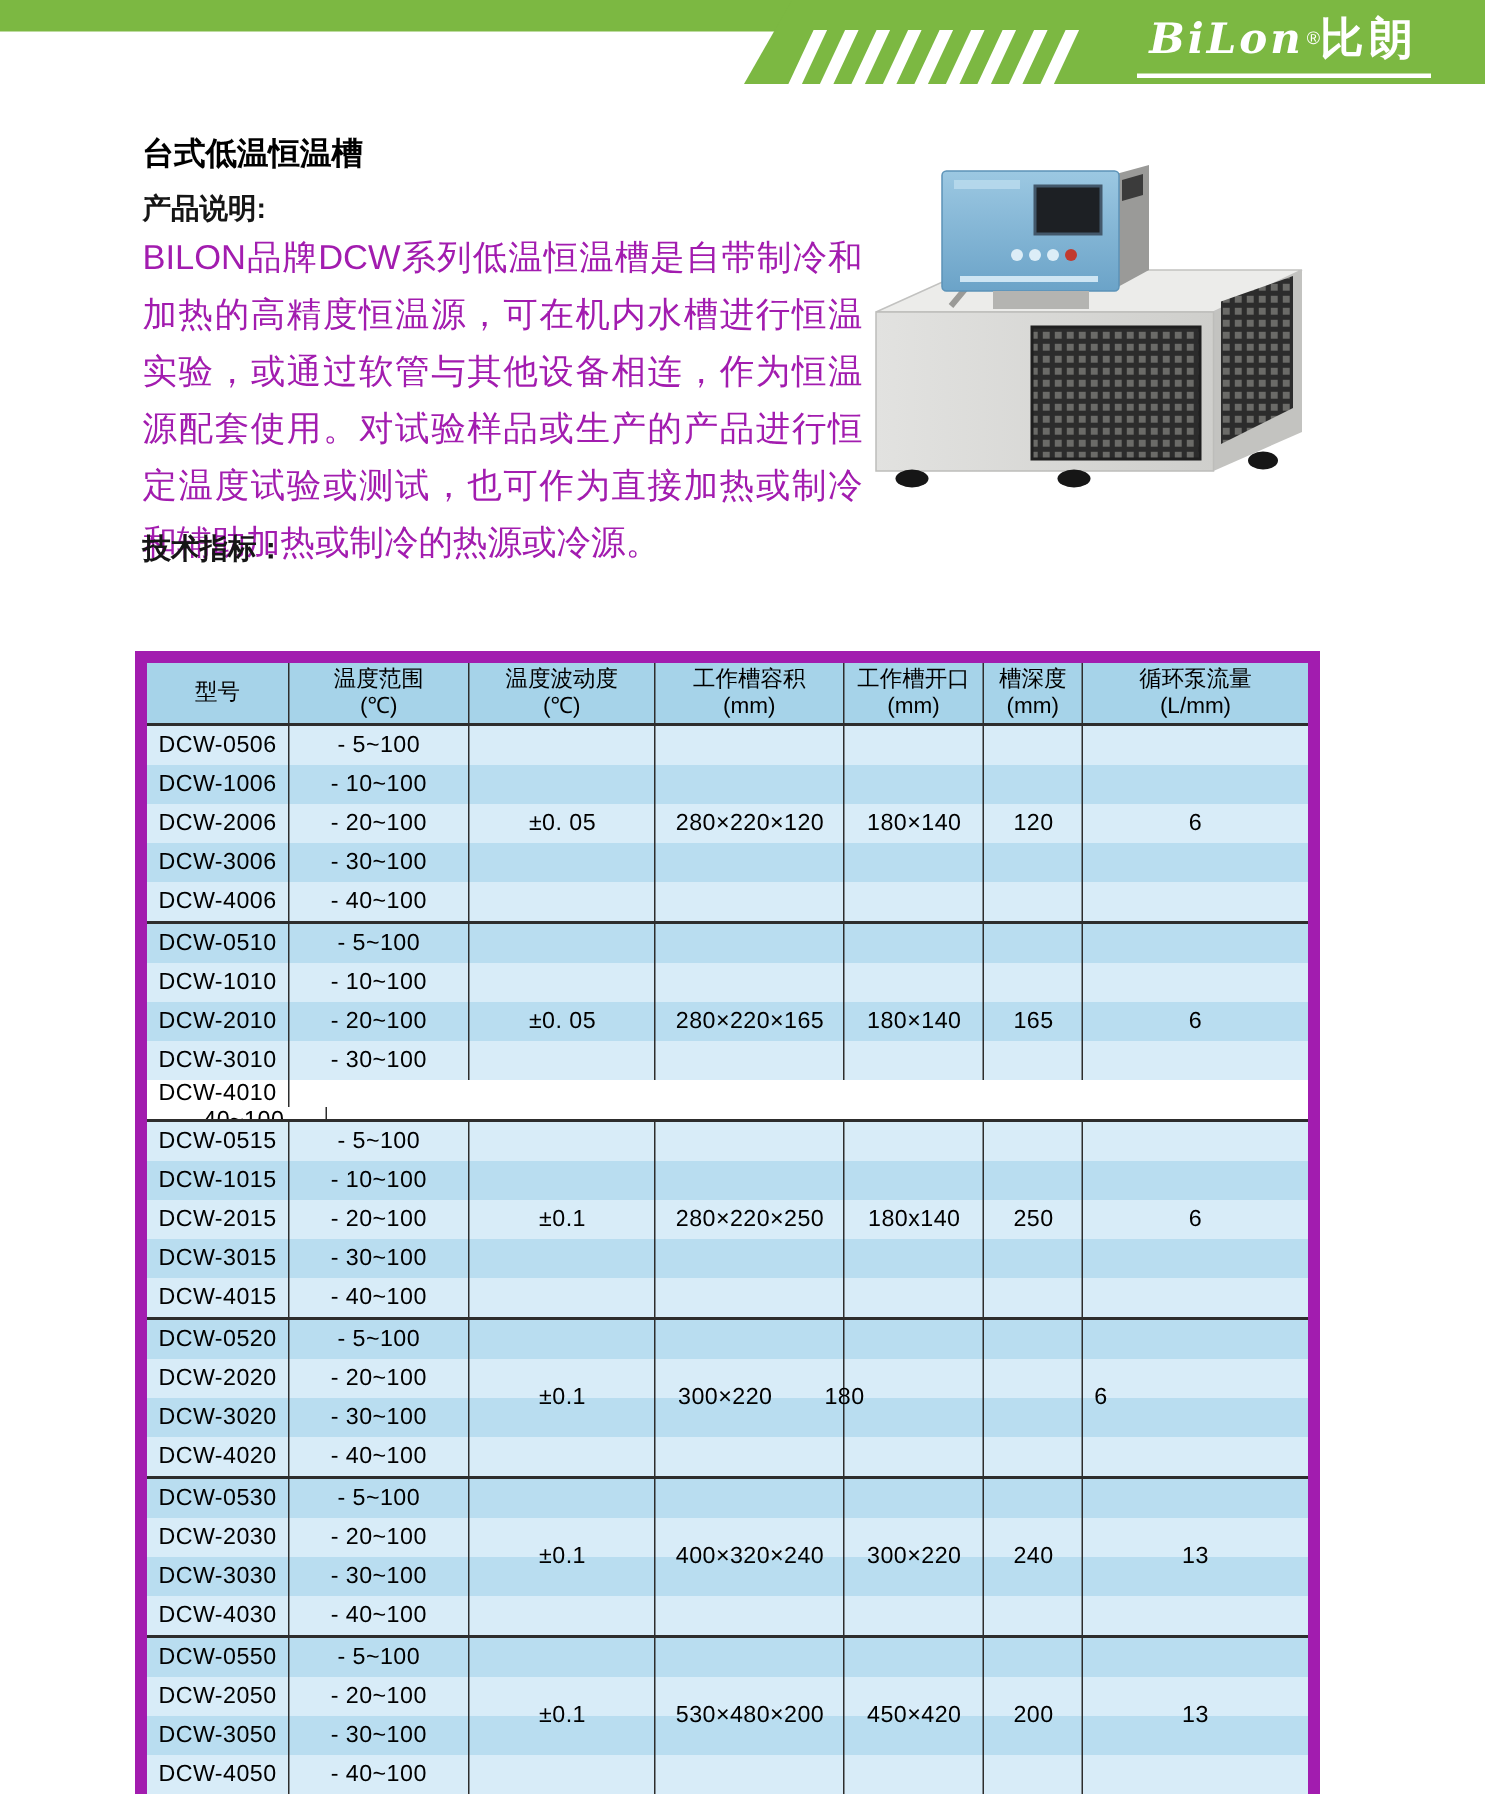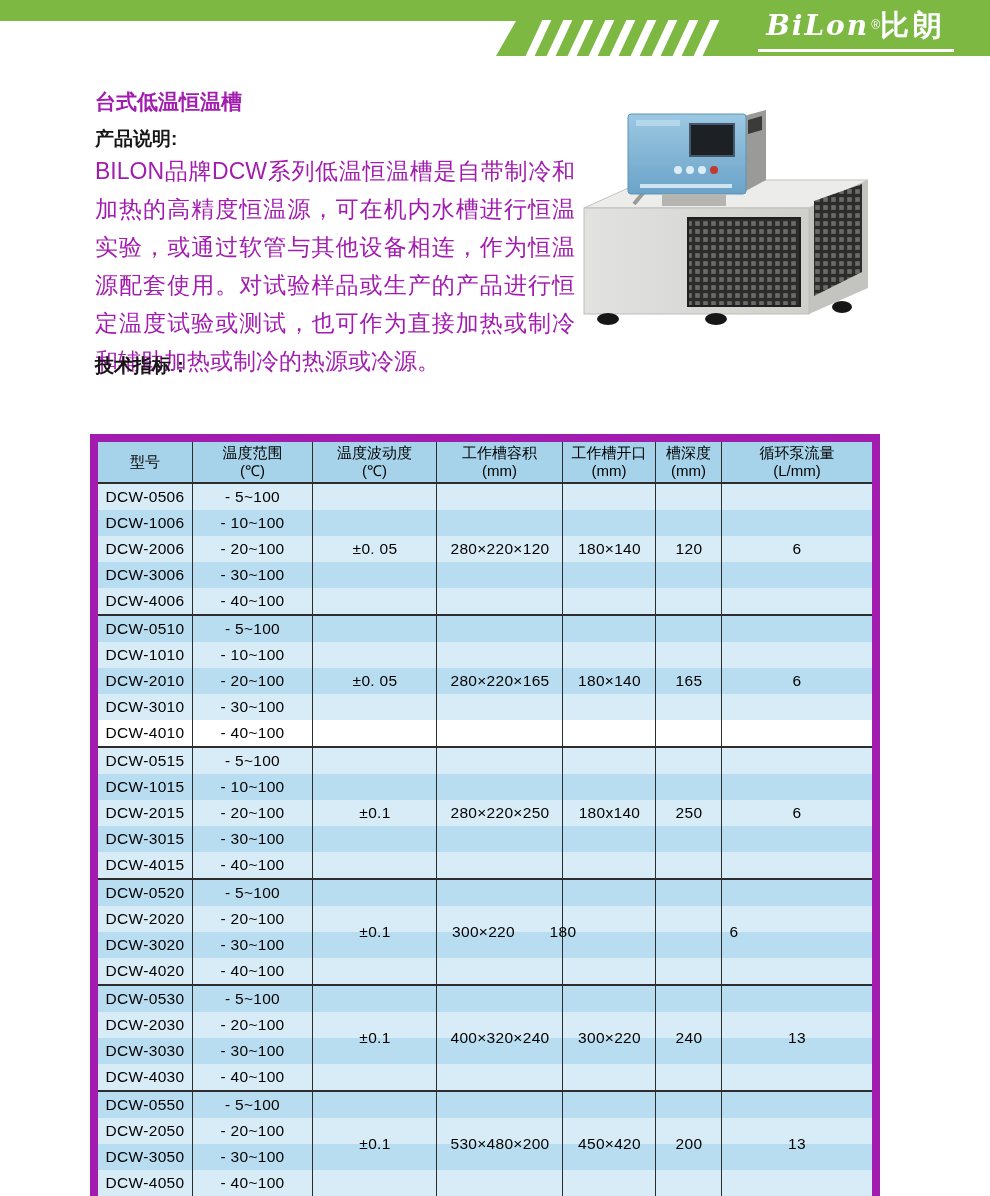--- a/index.html
+++ b/index.html
@@ -20,21 +20,21 @@
     transform:skewX(-25deg);
   }
   .logo {
     position:absolute; top:6px; right:36px; color:#ffffff;
     border-bottom:3px solid #ffffff; padding:0 8px 3px 8px; white-space:nowrap;
   }
   .logo-script { font-family:"DejaVu Serif", serif; font-style:italic; font-weight:bold; font-size:28px; letter-spacing:2px; }
   .logo-reg { font-size:12px; vertical-align:super; margin-left:2px; }
   .logo-cjk { font-weight:bold; font-size:29px; letter-spacing:4px; }
   
-  .title { position:absolute; left:95px; top:88px; font-size:21px; font-weight:bold; color:#a21caf; }
+  .title { position:absolute; left:95px; top:88px; font-size:21px; font-weight:bold; color:#000000; }
   .h-desc { position:absolute; left:95px; top:126px; font-size:19px; font-weight:bold; color:#161616; }
   .desc {
     position:absolute; left:95px; top:152px; width:480px;
     font-size:23px; line-height:38px; text-align:justify; color:#a21caf;
   }
   .h-tech { position:absolute; left:95px; top:341px; font-size:19px; font-weight:bold; color:#161616;margin-top:12px; }
   
   .product { position:absolute; left:566px; top:100px; width:330px; height:240px; }
   
   .spec-table {
@@ -52,21 +52,21 @@
   .group { position:relative; }
   .group + .group { border-top:2px solid #2d2d2d; }
   .row { display:flex; height:26px; }
   .cell {
     display:flex; align-items:center; justify-content:center;
     border-right:1px solid #2d2d2d; font-size:15.5px; letter-spacing:0.3px;
   }
   .cell.c7 { border-right:none; }
   .shade-light { background:var(--stripelight); }
   .shade-dark  { background:var(--stripedark); }
-  .shade-white { background:#ffffff; }
+  .shade-white { background:#ffffff;flex-direction:column; }
   .overlay { position:absolute; top:0; bottom:0; left:215px; right:0; display:flex; pointer-events:none; }
   .ocell { display:flex; align-items:center; justify-content:center; font-size:15.5px; letter-spacing:0.3px; }
   .oc3{width:124px;} .oc4{width:126px;} .oc5{width:93px;} .oc6{width:66px;} .oc7{flex:1;}
 </style>
 </head>
 <body>
 
 <div class="page">
 
   <div class="banner">

